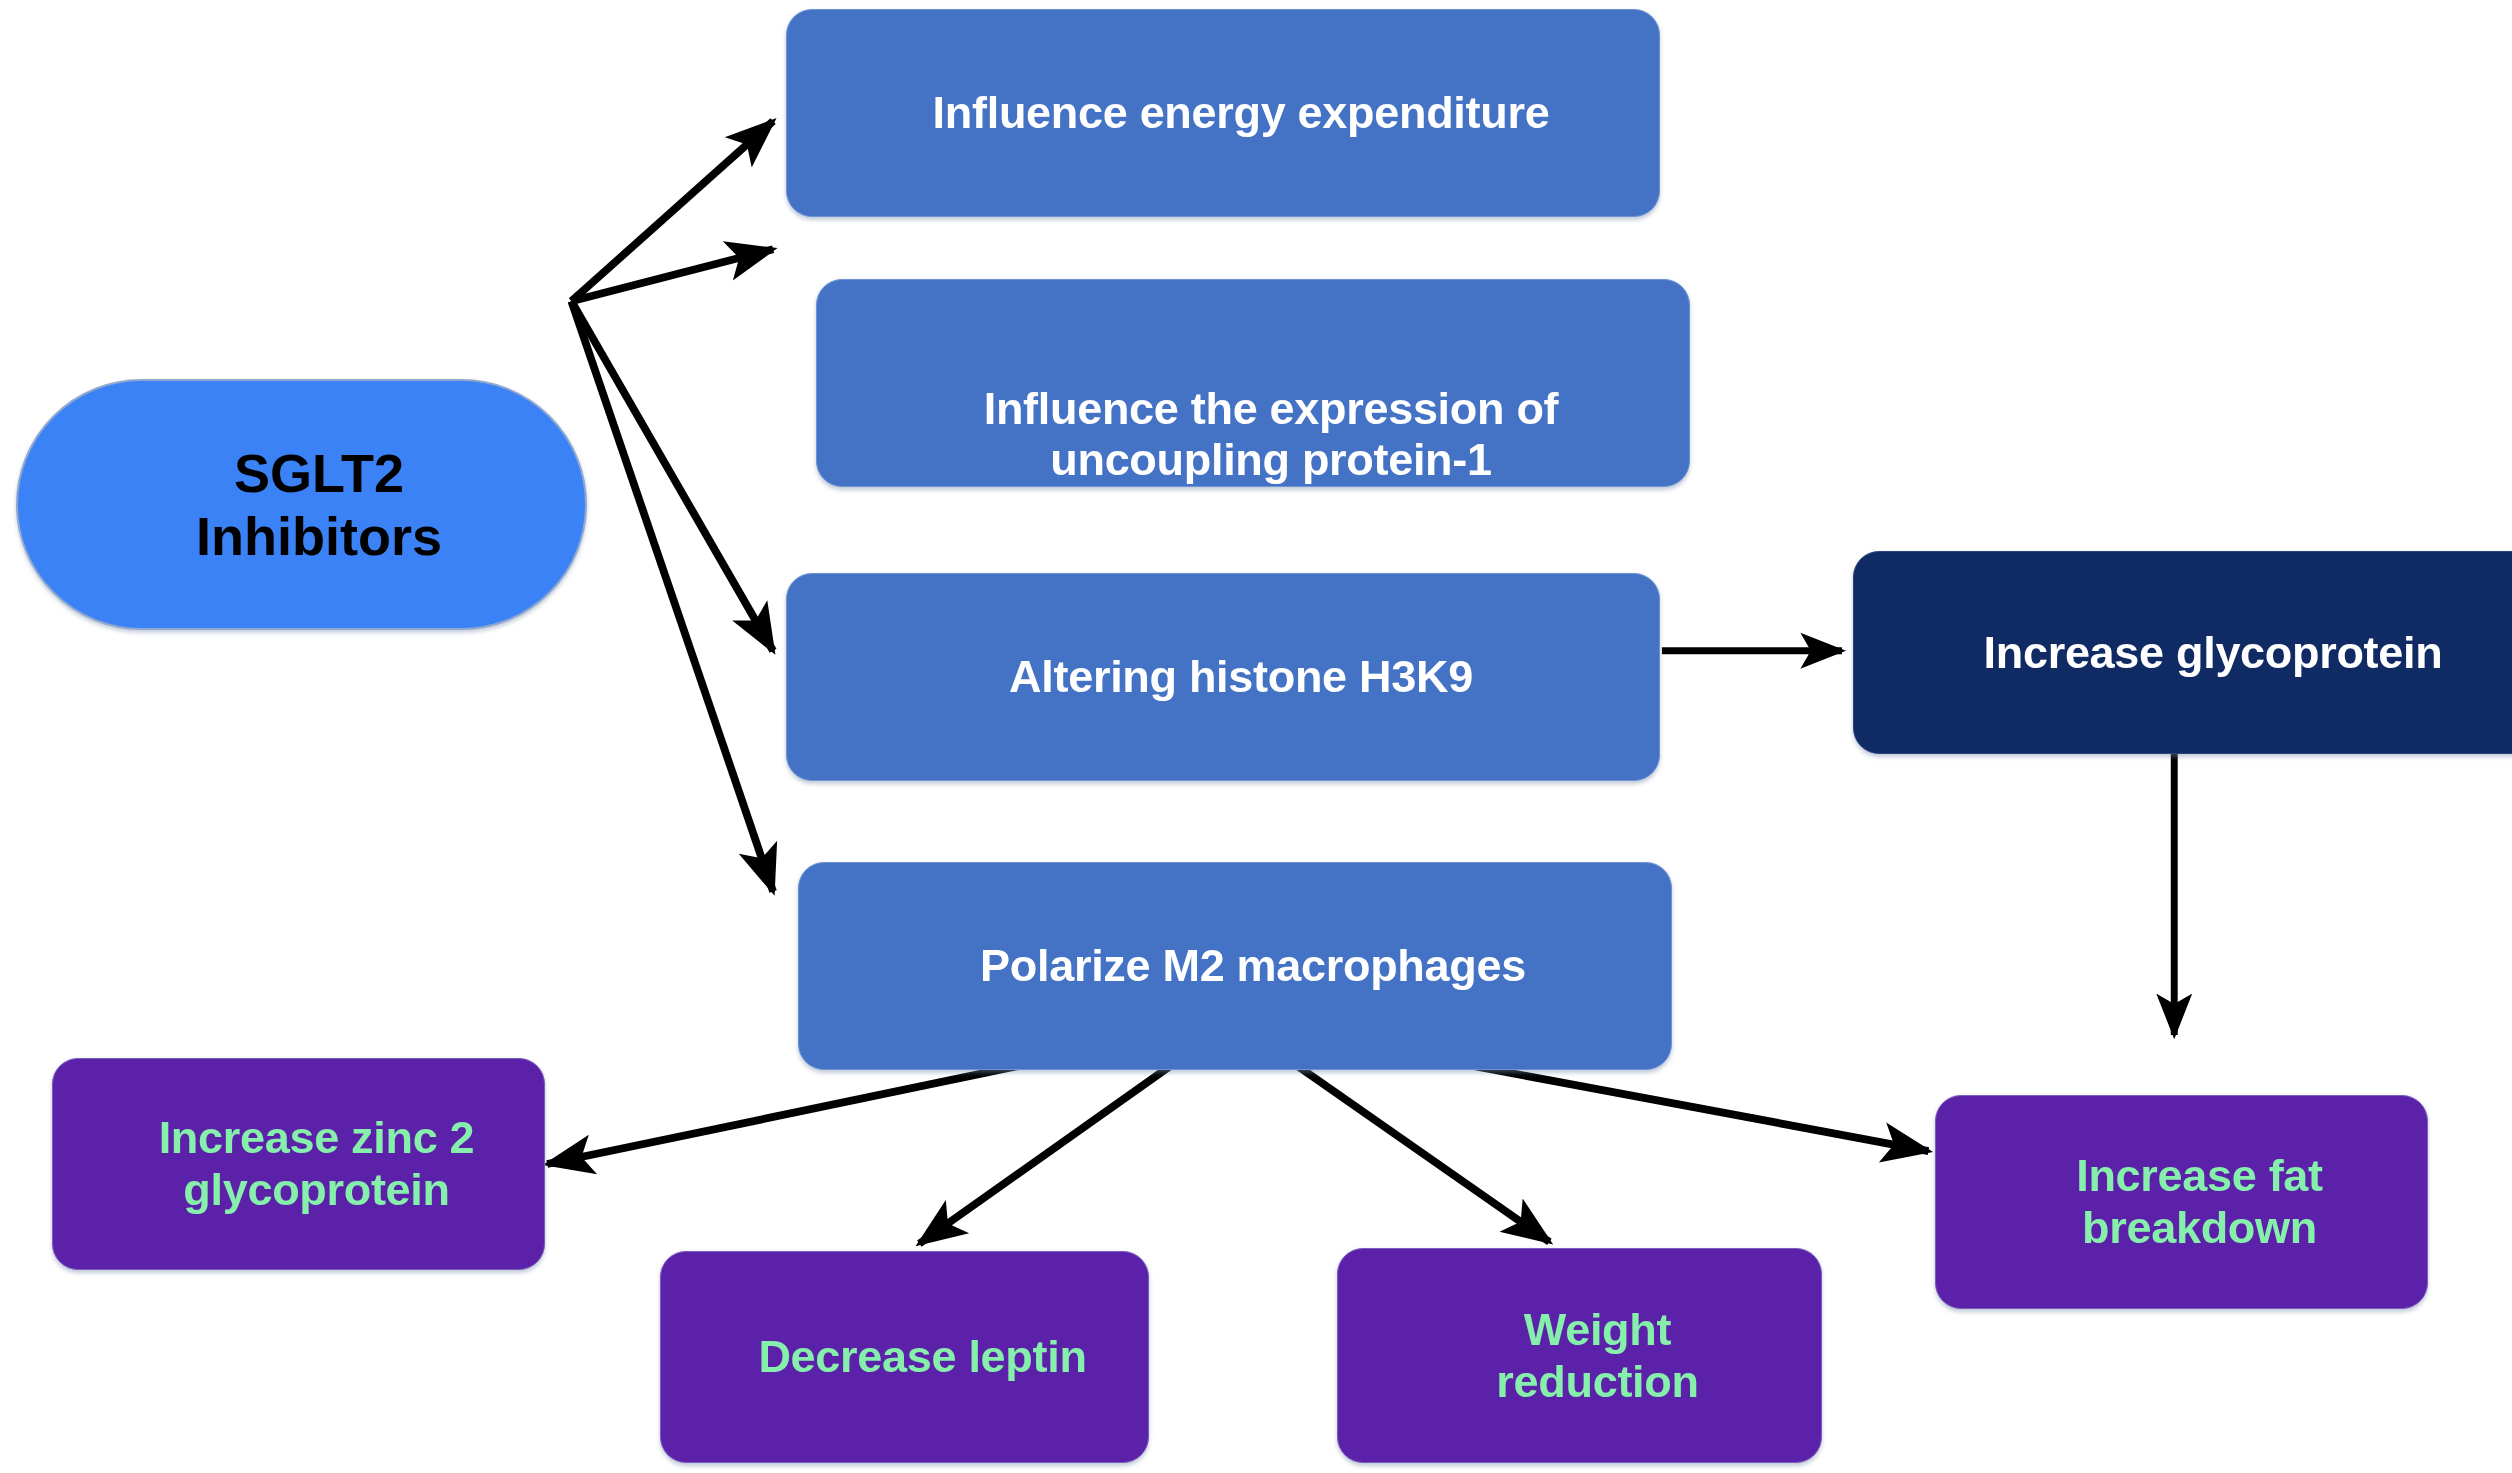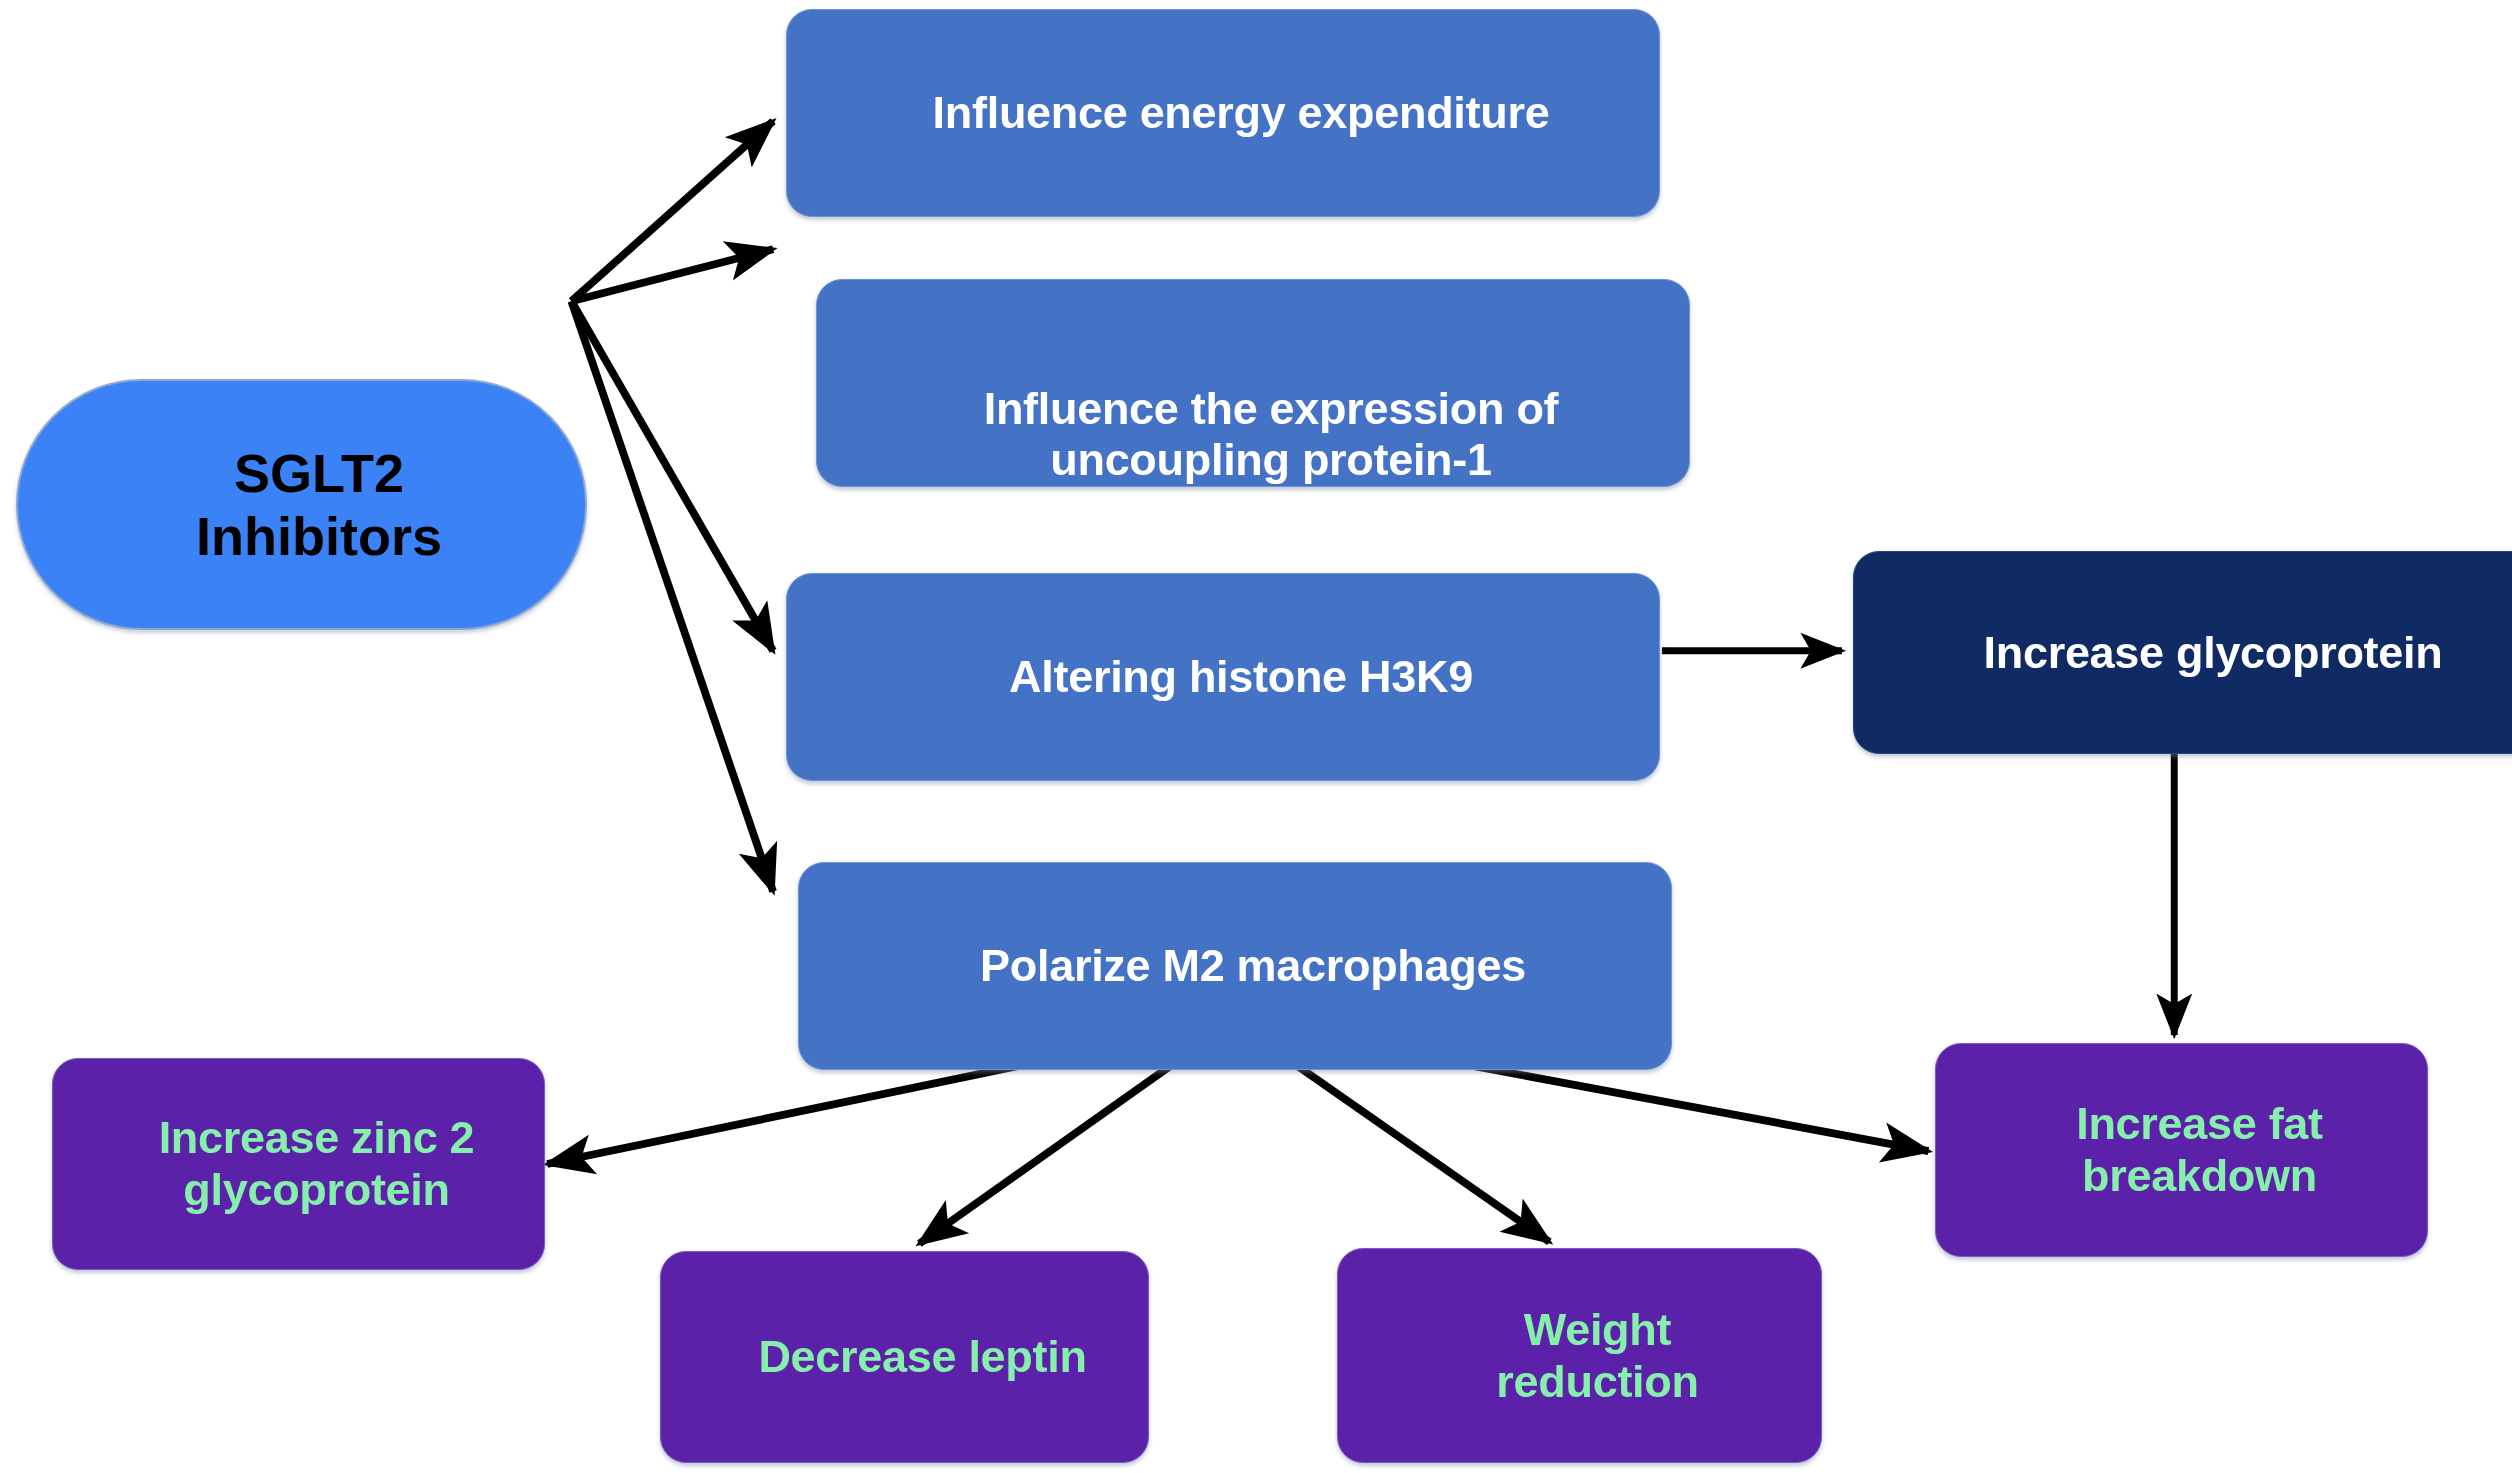--- a/index.html
+++ b/index.html
@@ -141,19 +141,19 @@
 
   <div class="node node-purple" style="left:1337px; top:1248px; width:485px; height:215px;">
     <span class="label">Weight
 reduction</span>
   </div>
 
   <div class="node node-purple" style="left:660px; top:1251px; width:489px; height:212px;">
     <span class="label">Decrease leptin</span>
   </div>
 
-  <div class="node node-purple" style="left:1935px; top:1043px; width:493px; height:214px;">
+  <div class="node node-purple" style="left:1935px; top:1095px; width:493px; height:214px;">
     <span class="label">Increase fat
 breakdown</span>
   </div>
 
 </div>
 
 
 </body></html>

